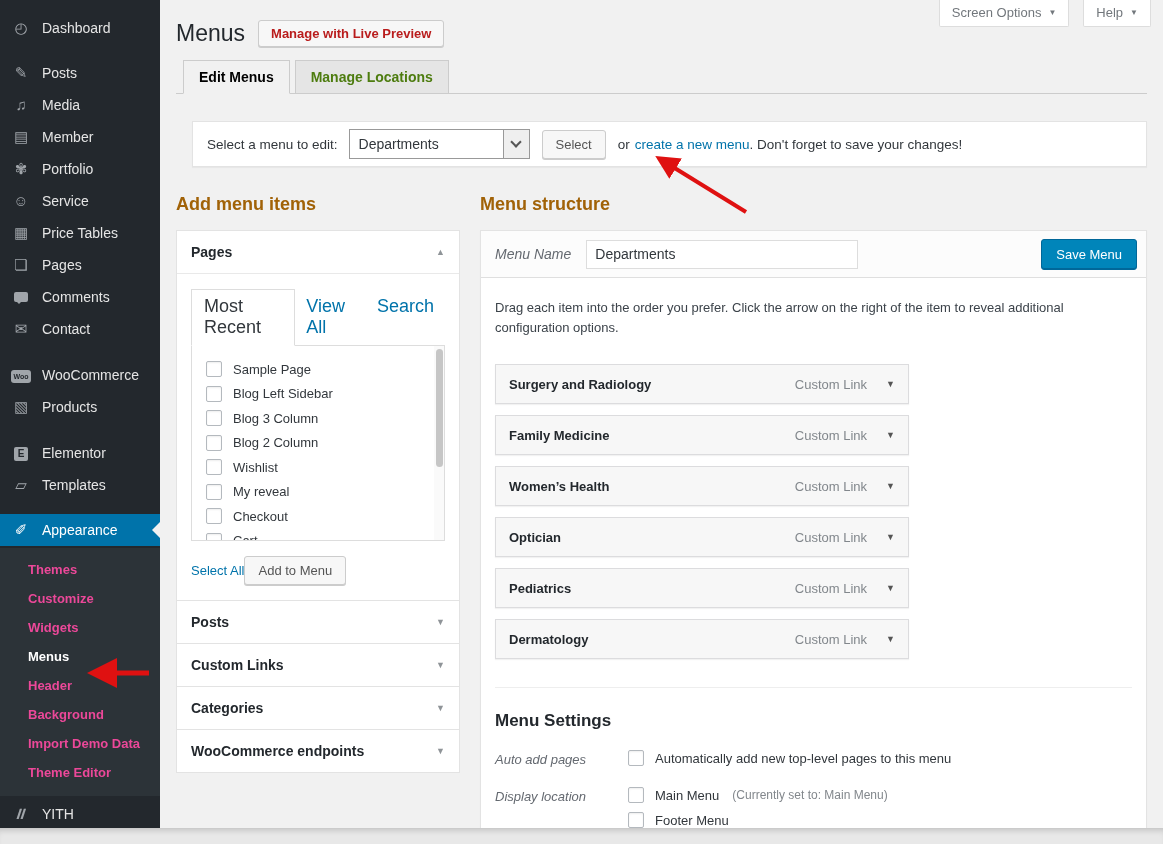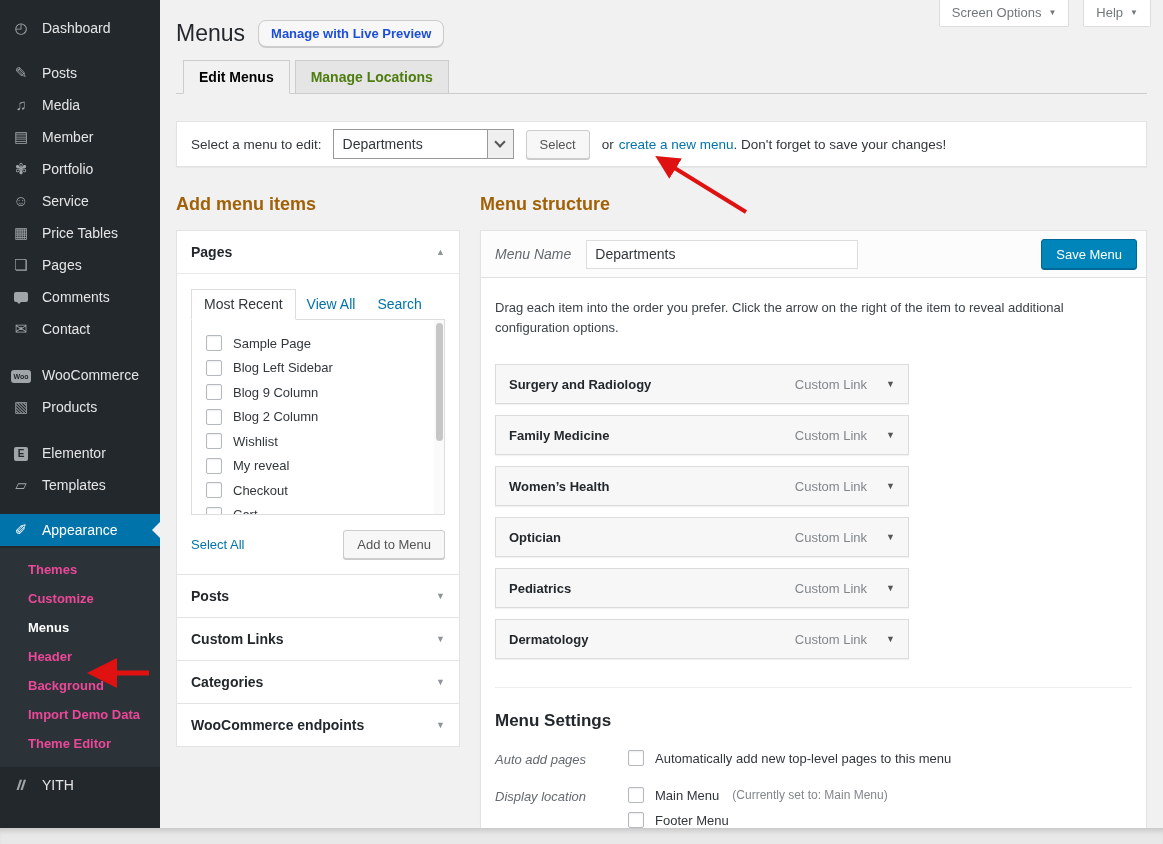--- a/index.html
+++ b/index.html
@@ -34,32 +34,32 @@
   
   .content { position:absolute; left:160px; top:0; width:1003px; height:828px; padding:0 16px; }
 
   .top-tabs { position:absolute; top:0; right:12px; display:flex; gap:14px; z-index:10; }
   .top-tab { background:#fff; border:1px solid #ddd; border-top:none; border-radius:0 0 2px 2px;
     padding:5px 12px 6px; font-size:13px; color:#72777c; display:flex; align-items:center; gap:7px; cursor:pointer; }
   .caret-sm { font-size:8px; color:#72777c; }
 
   .title-row { display:flex; align-items:center; gap:13px; padding-top:17px; height:50px; }
   h1.page-title { font-size:23px; font-weight:normal; color:#23282d; margin:0; line-height:1.2; }
-  .page-action { background:#f7f7f7; border:1px solid #ccc; border-radius:8px; color:#1d4ed8;
+  .page-action { background:#f7f7f7; border:1px solid #ccc; border-radius:3px; color:#b91c1c;
     font-size:13px; font-weight:bold; padding:5px 12px; box-shadow:0 1px 0 #ccc; cursor:pointer; }
 
   .nav-tabs { display:flex; align-items:flex-end; border-bottom:1px solid #ccc; padding-left:7px; margin-top:10px; }
   .nav-tab { font-size:14px; font-weight:bold; padding:8px 15px; border:1px solid #ccc; margin-bottom:-1px;
     margin-right:5px; cursor:pointer; }
   .nav-tab.active { background:#f1f1f1; border-bottom-color:#f1f1f1; color:#000; }
   .nav-tab.inactive { background:#e5e5e5; color:#4d7c0f; }
 
   .card { background:#fff; border:1px solid #e3e3e3; box-shadow:0 1px 1px rgba(0,0,0,.04); }
 
-  .select-bar { display:flex; align-items:center; margin-top:27px; padding:8px 14px; height:46px; font-size:13.5px; color:#32373c; }
+  .select-bar { display:flex; align-items:center; margin-top:27px; padding:8px 14px; height:46px; font-size:13.5px; color:#32373c;margin-left:16px; }
   .select-bar .lbl { margin-right:11px; }
   .select-box { display:flex; align-items:stretch; width:181px; height:30px; background:#fff;
     border:1px solid #999; cursor:pointer; }
   .select-box .val { flex:1; display:flex; align-items:center; padding:0 9px; font-size:14px; color:#32373c; }
   .select-box .dd { width:26px; border-left:1px solid #999; background:#efefef;
     display:flex; align-items:center; justify-content:center; }
   .chev { width:8px; height:8px; border-left:2px solid #555; border-bottom:2px solid #555;
     transform:rotate(-45deg); margin-top:-4px; }
   .btn { background:#f7f7f7; border:1px solid #ccc; border-radius:3px; color:#555; font-size:13px;
     padding:6px 13px; box-shadow:0 1px 0 #ccc; cursor:pointer; }
@@ -74,32 +74,32 @@
 
   
   .acc-panel { background:#fff; border:1px solid #e3e3e3; border-top:none; }
   .acc-panel.first { border-top:1px solid #e3e3e3; }
   .acc-head { display:flex; justify-content:space-between; align-items:center; padding:13px 14px;
     font-size:14px; font-weight:bold; color:#23282d; cursor:pointer; }
   .acc-arrow { font-size:9px; color:#8f9498; }
   .acc-body { border-top:1px solid #e9e9e9; padding:0 14px 15px; }
 
   .inner-tabs { display:flex; margin-top:15px; position:relative; }
-  .inner-tab { font-size:14px; padding:6px 12px; cursor:pointer; }
+  .inner-tab { font-size:18px; padding:6px 12px; cursor:pointer; }
   .inner-tab.active { background:#fff; border:1px solid #ddd; border-bottom:1px solid #fff;
     color:#32373c; margin-bottom:-1px; z-index:2; position:relative; }
   .inner-tab.link { color:#0073aa; padding:7px 11px; }
 
   .page-list { border:1px solid #ddd; height:196px; overflow:hidden; position:relative; padding:11px 14px 0; }
   .cb-row { display:flex; align-items:center; gap:11px; height:24.5px; font-size:13px; color:#32373c; cursor:pointer; }
   .cb { width:16px; height:16px; min-width:16px; background:#fff; border:1px solid #b4b9be; border-radius:2px;
     box-shadow:inset 0 1px 2px rgba(0,0,0,.07); }
   .sb-track { position:absolute; right:0; top:0; bottom:0; width:10px; background:#fafafa; }
   .sb-thumb { position:absolute; right:1px; top:3px; width:7px; height:118px; background:#c6c6c6; border-radius:4px; cursor:pointer; }
-  .list-actions { display:flex; justify-content:space-between; align-items:center; margin-top:15px; }
+  .list-actions { display:flex; align-items:center; margin-top:15px; }
   .list-actions a { font-size:13px; }
 
   
   .menu-card { min-height:578px; }
   .menu-head { display:flex; align-items:center; background:#fcfcfc; border-bottom:1px solid #dfdfdf;
     padding:8px 9px 8px 14px; height:47px; }
   .menu-name-lbl { font-style:italic; font-size:14px; color:#646970; margin-right:15px; }
   .menu-name-input { width:272px; height:29px; border:1px solid #ddd; padding:0 8px; font-size:14px;
     color:#32373c; font-family:"Liberation Sans",sans-serif; background:#fff; }
   .btn-primary { margin-left:auto; background:#0085ba; border:1px solid #006799; border-radius:3px;
@@ -184,20 +184,21 @@
     <span class="ic">▱</span>
     <span>Templates</span>
   </div>
   <div class="s-item gap active">
     <span class="ic">✐</span>
     <span>Appearance</span>
   </div>
   <div class="submenu">
     <div class="sub-item">Themes</div>
     <div class="sub-item">Customize</div>
+    <div class="sub-item">Widgets</div>
     <div class="sub-item current">Menus</div>
     <div class="sub-item">Header</div>
     <div class="sub-item">Background</div>
     <div class="sub-item">Import Demo Data</div>
     <div class="sub-item">Theme Editor</div>
   </div>
   <div class="s-item" style="margin-top:2px;">
     <span class="ic"><span class="skew">II</span></span>
     <span>YITH</span>
   </div>
@@ -260,21 +261,21 @@
             <div class="cb-row">
               <span class="cb"></span>
               <span>Sample Page</span>
             </div>
             <div class="cb-row">
               <span class="cb"></span>
               <span>Blog Left Sidebar</span>
             </div>
             <div class="cb-row">
               <span class="cb"></span>
-              <span>Blog 9 Column</span>
+              <span>Blog 3 Column</span>
             </div>
             <div class="cb-row">
               <span class="cb"></span>
               <span>Blog 2 Column</span>
             </div>
             <div class="cb-row">
               <span class="cb"></span>
               <span>Wishlist</span>
             </div>
             <div class="cb-row">

